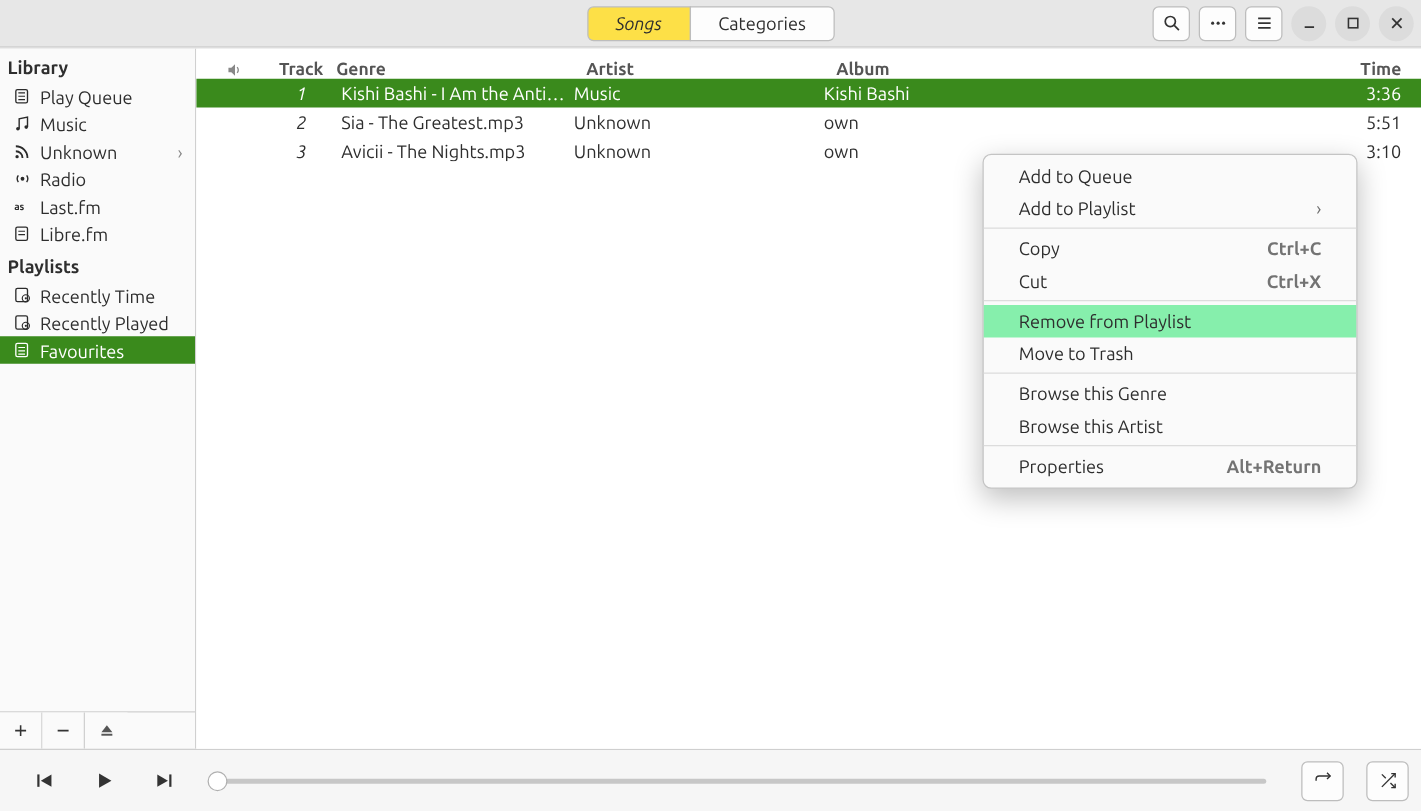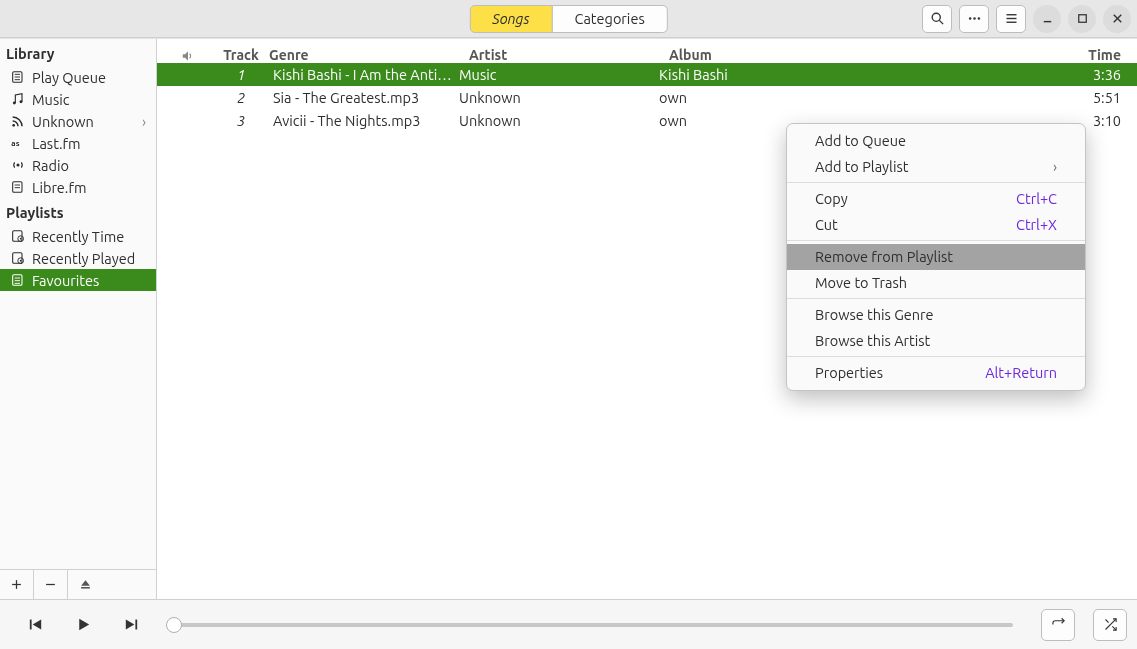--- a/index.html
+++ b/index.html
@@ -41,22 +41,22 @@
 .col-album { width: 200px; margin-top: 36px; }
 .col-time { flex: 1; text-align: right; padding-right: 10px; }
 
 .song-row { display: flex; align-items: center; height: 23px; padding-left: 6px; padding-right: 6px; font-size: 14.5px; cursor: pointer; }
 .song-row.selected { background: #3a8a1c; color: #fff; }
 .song-row .col-track { font-style: italic; }
 .ellipsis { white-space: nowrap; overflow: hidden; text-overflow: ellipsis; }
 
 .context-menu { position: absolute; left: 629px; top: 84px; width: 300px; background: #fafafa; border: 1px solid #c4c4c4; border-radius: 7px; box-shadow: 0 8px 22px rgba(0,0,0,0.25); padding: 4px 0; z-index: 20; }
 .cm-item { height: 25.5px; display: flex; align-items: center; padding: 0 28px 0 28px; cursor: pointer; font-size: 14.5px; }
-.cm-item.hovered { background: #a3a3a3; }
-.cm-item .shortcut { margin-left: auto; color: #6d28d9; }
+.cm-item.hovered { background: #86efac; }
+.cm-item .shortcut { margin-left: auto; color: #737373; font-weight: bold; }
 .cm-item .submenu-arrow { margin-left: auto; color: #707070; }
 .cm-sep { height: 1px; background: #dcdcdc; margin: 3px 0; }
 
 .bottombar { height: 50px; background: #f6f6f6; border-top: 1px solid #cfcfcf; display: flex; align-items: center; padding: 0 10px; gap: 18px; }
 .pbtn-group { display: flex; gap: 18px; padding-left: 10px; }
 .pbtn { width: 30px; height: 30px; display: flex; align-items: center; justify-content: center; cursor: pointer; background: transparent; border: none; }
 .pbtn .icon-svg { width: 17px; height: 17px; }
 .slider-wrap { flex: 1; display: flex; align-items: center; padding: 0 10px; }
 .slider-track { flex: 1; height: 4px; background: #c7c7c7; border-radius: 2px; position: relative; }
 .slider-thumb { position: absolute; left: 0; top: 50%; transform: translate(-50%, -50%); width: 16px; height: 16px; background: #fff; border: 1px solid #b0b0b0; border-radius: 50%; }
@@ -138,30 +138,30 @@
             <svg class="icon-svg" viewBox="0 0 24 24">
               <path d="M4 12 a8 8 0 0 1 8 8" fill="none" stroke="#2b2b2b" stroke-width="2.2"></path>
               <path d="M4 6 a14 14 0 0 1 14 14" fill="none" stroke="#2b2b2b" stroke-width="2.2"></path>
               <circle cx="5.5" cy="18.5" r="2" fill="#2b2b2b"></circle>
             </svg>
             <span>Unknown</span>
             <span class="chev">›</span>
           </div>
           <div class="side-item">
             <svg class="icon-svg" viewBox="0 0 24 24">
-              <text x="2" y="17" font-size="12" font-weight="700" fill="#2b2b2b">as</text>
-            </svg>
-            <span>Last.fm</span>
-          </div>
-          <div class="side-item">
-            <svg class="icon-svg" viewBox="0 0 24 24">
               <circle cx="12" cy="12" r="2.3" fill="#2b2b2b"></circle>
               <path d="M7 8 a7 7 0 0 0 0 8 M17 8 a7 7 0 0 1 0 8" fill="none" stroke="#2b2b2b" stroke-width="1.7"></path>
             </svg>
             <span>Radio</span>
+          </div>
+          <div class="side-item">
+            <svg class="icon-svg" viewBox="0 0 24 24">
+              <text x="2" y="17" font-size="12" font-weight="700" fill="#2b2b2b">as</text>
+            </svg>
+            <span>Last.fm</span>
           </div>
           <div class="side-item">
             <svg class="icon-svg" viewBox="0 0 24 24">
               <rect x="4" y="4" width="14" height="16" rx="2" fill="none" stroke="#2b2b2b" stroke-width="1.6"></rect>
               <line x1="7" y1="9" x2="15" y2="9" stroke="#2b2b2b" stroke-width="1.4"></line>
               <line x1="7" y1="13" x2="15" y2="13" stroke="#2b2b2b" stroke-width="1.4"></line>
             </svg>
             <span>Libre.fm</span>
           </div>
         </div>

